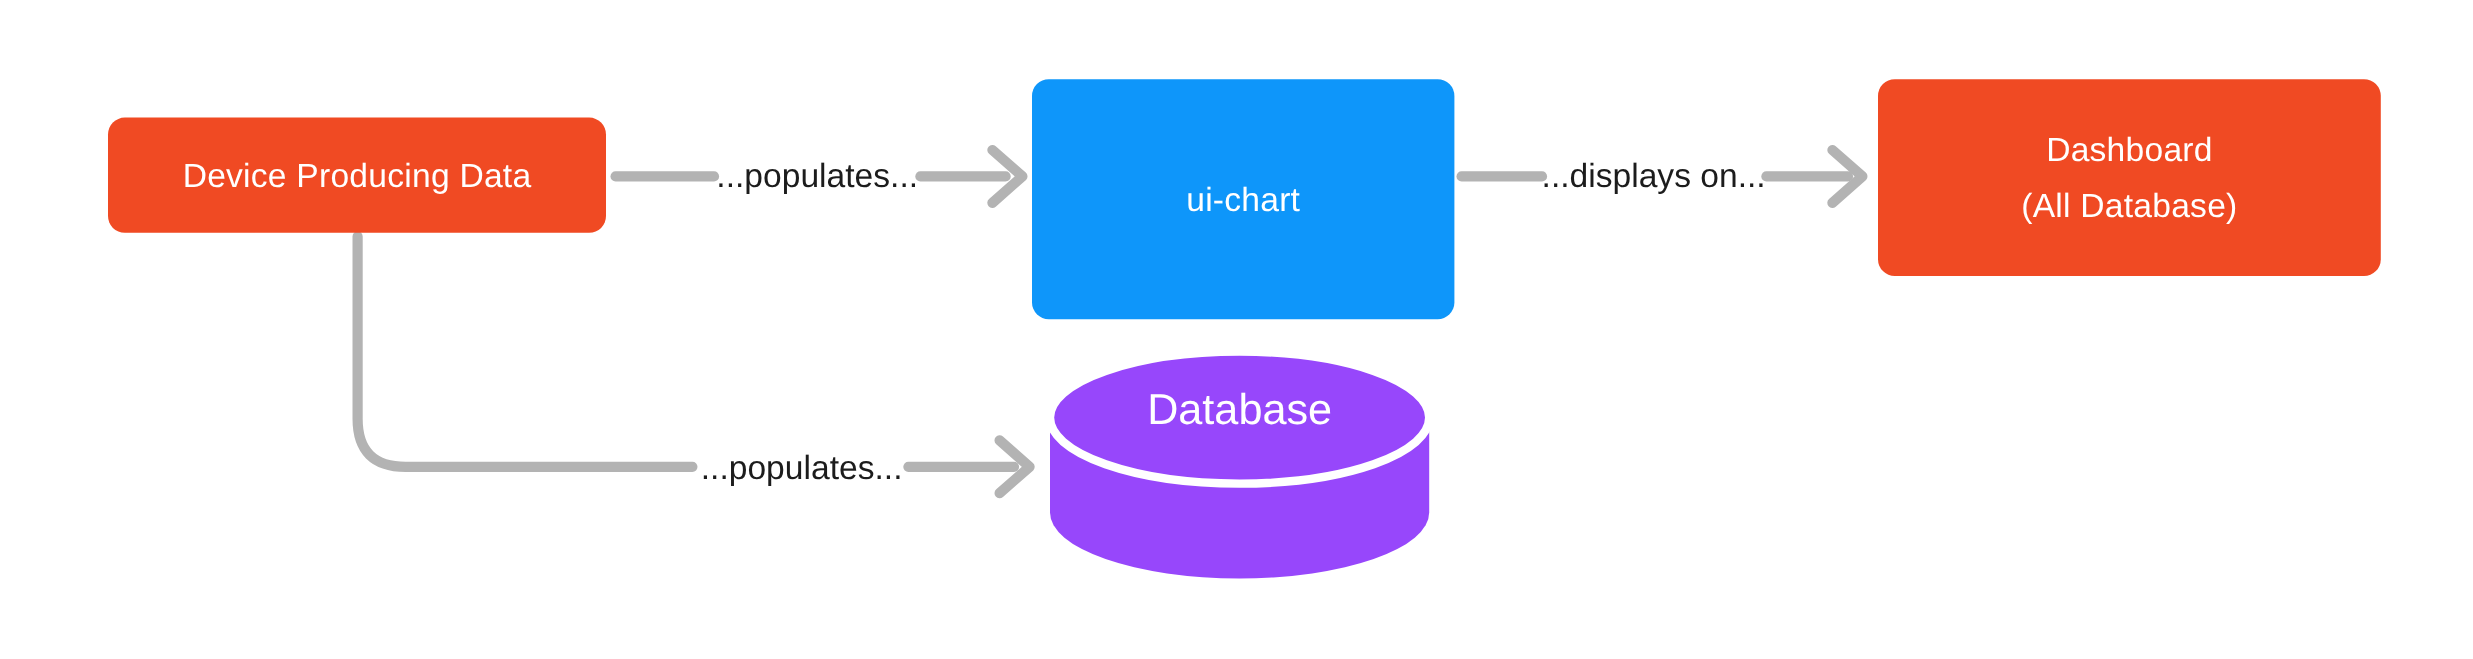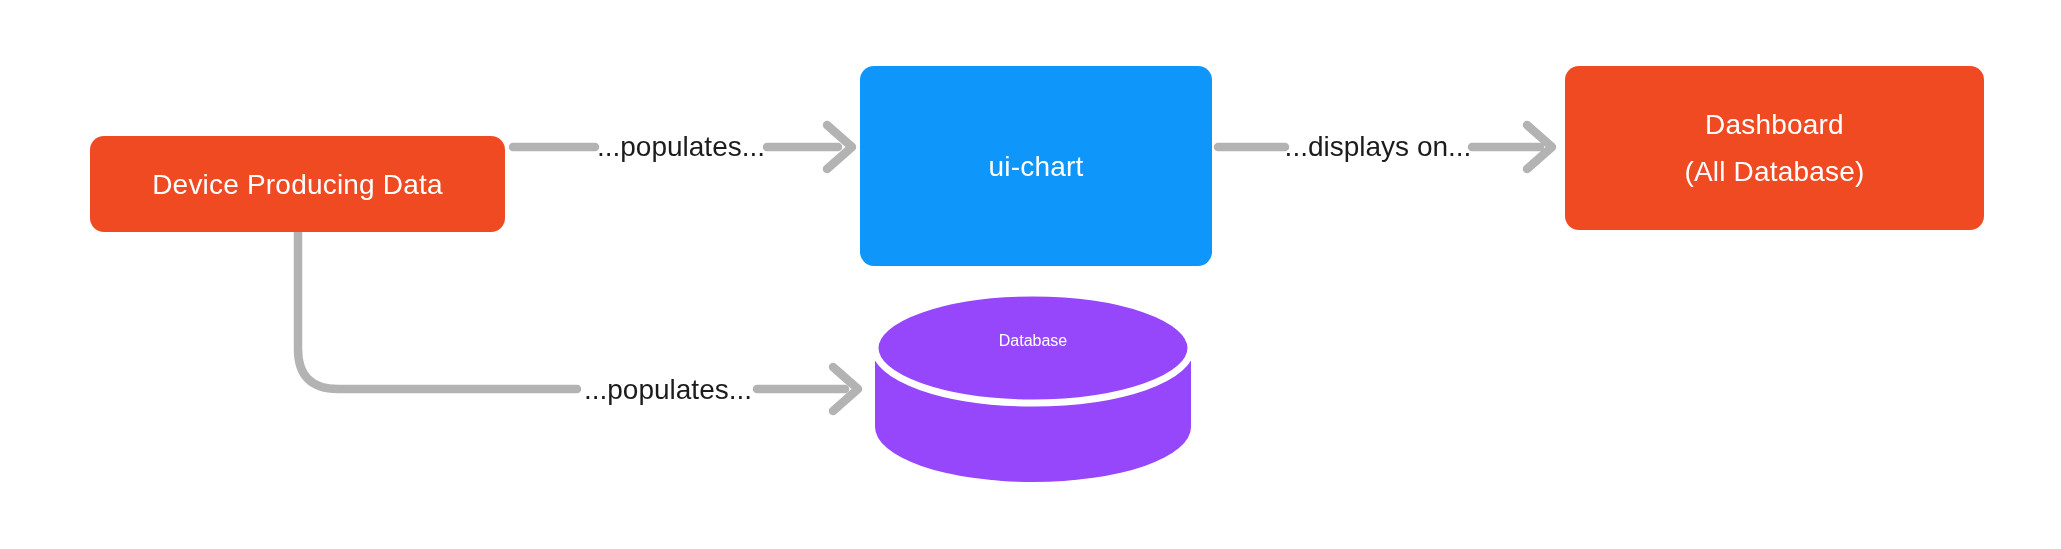--- a/index.html
+++ b/index.html
@@ -39,39 +39,39 @@
     justify-content: center;
     text-align: center;
   }
   .node-label {
     font-size: 28px;
     font-weight: 500;
     letter-spacing: 0.2px;
     line-height: 47px;
     white-space: nowrap;
   }
-  .node-device    { left: 90px;   top: 98px; width: 415px; height: 96px; margin-top: 38px;  }
+  .node-device    { left: 90px;   top: 98px; width: 415px; height: 96px;  }
   .node-uichart   { left: 860px;  top: 66px; width: 352px; height: 200px; }
   .node-dashboard { left: 1565px; top: 66px; width: 419px; height: 164px; }
   .edge-label {
     position: absolute;
     transform: translate(-50%, -50%);
     font-size: 28px;
     font-weight: 500;
     white-space: nowrap;
   }
   .edge-label-1 { left: 681px;  top: 147px; }
   .edge-label-2 { left: 1378px; top: 147px; }
   .edge-label-3 { left: 668px;  top: 390px; }
   .db-label {
     position: absolute;
     left: 1033px;
     top: 341px;
     transform: translate(-50%, -50%);
-    font-size: 16px;
+    font-size: 36px;
     font-weight: 500;
     white-space: nowrap;
   }
 </style>
 </head>
 <body>
 
 <div class="canvas">
 
   <svg class="layer" viewBox="0 0 2061 549" xmlns="http://www.w3.org/2000/svg">

